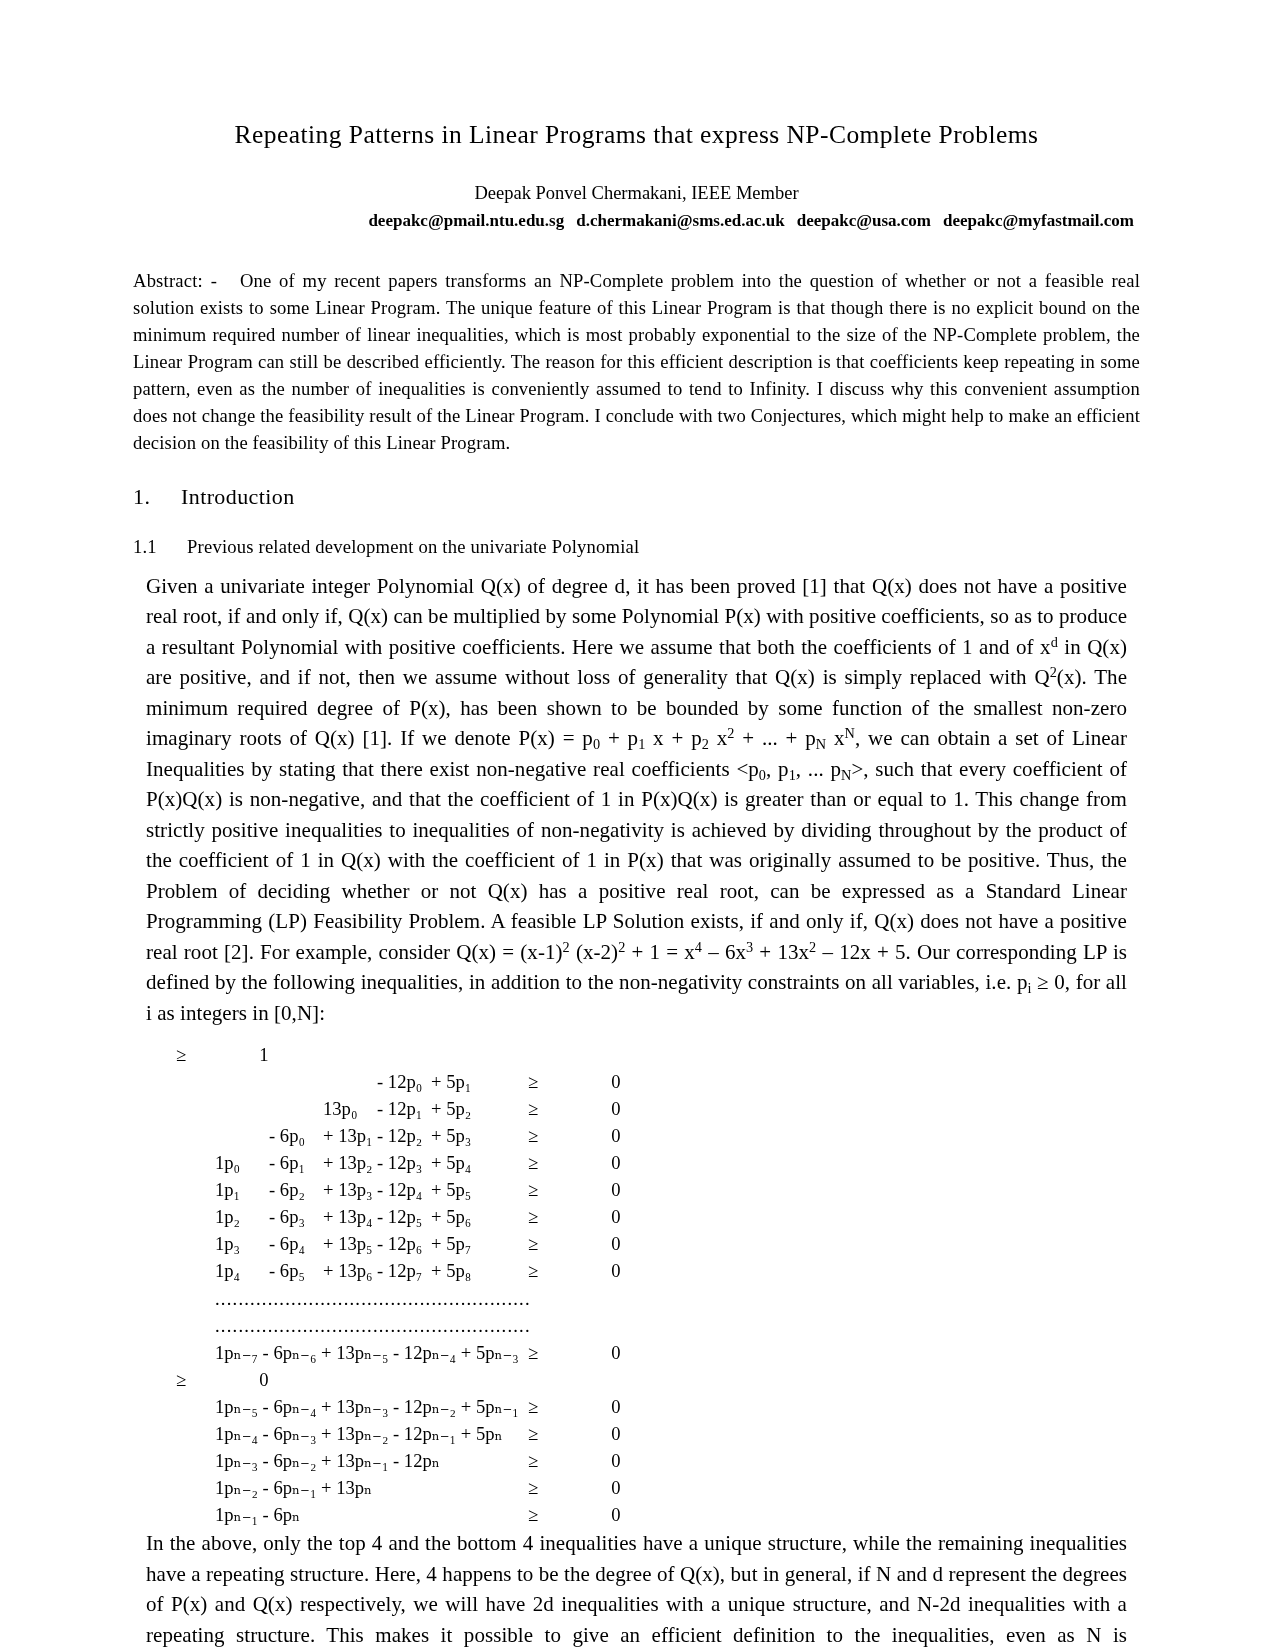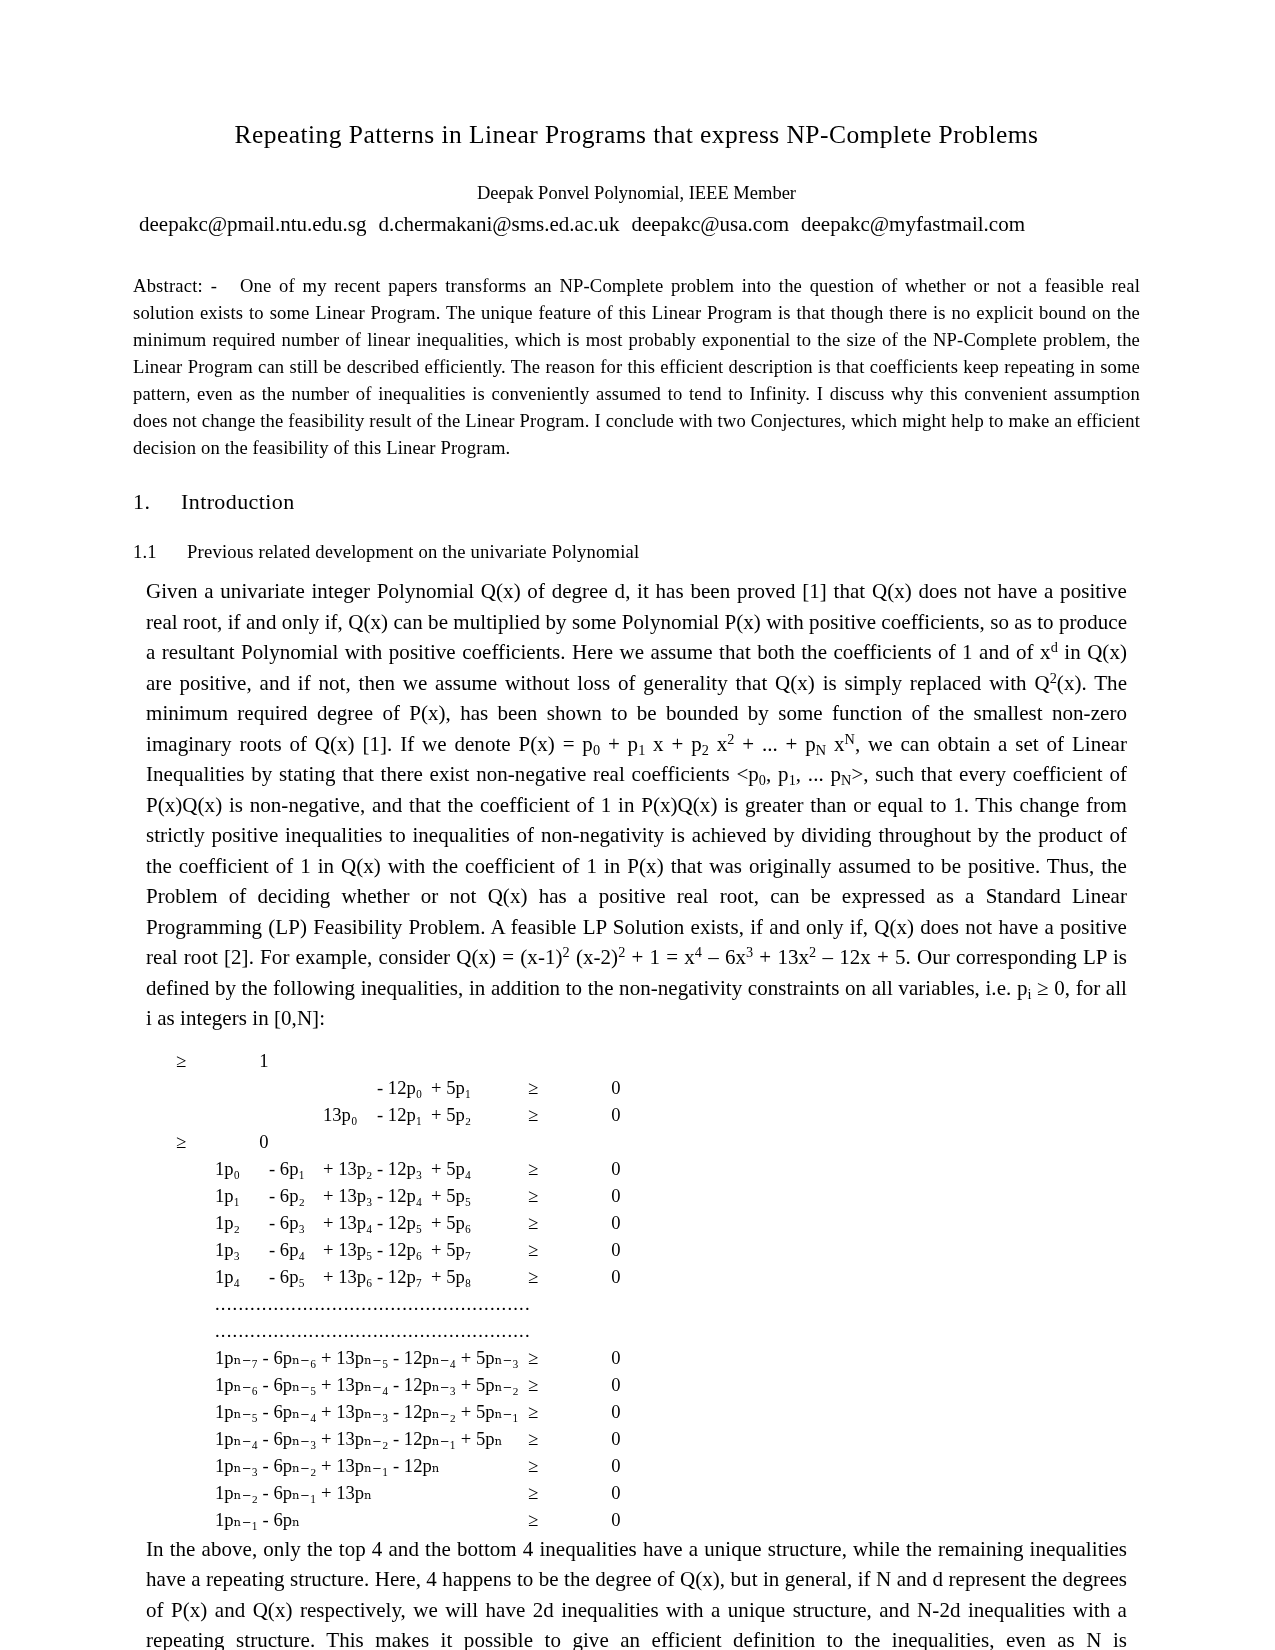--- a/index.html
+++ b/index.html
@@ -29,24 +29,25 @@
     font-weight: normal;
     line-height: 1.2;
   }
   .author {
     text-align: center;
     font-size: 18.5px;
     margin: 0 0 4px 0;
     line-height: 1.35;
   }
   .emails {
-    text-align: left;
-    font-size: 21px;
+    text-align: right;
+    font-size: 17px;
     margin: 0 0 34px 0;
     line-height: 1.35;
+    font-weight: bold;
   }
   .emails span { margin: 0 6px; }
   .abstract {
     font-size: 18.6px;
     text-align: justify;
     line-height: 1.455;
     margin: 0 0 28px 0;
     letter-spacing: 0.15px;
   }
   .abstract .lead { letter-spacing: 0.2px; }
@@ -118,48 +119,48 @@
     letter-spacing: 1.2px;
   }
 </style>
 </head>
 <body>
 
 <div class="page">
 
   <h1 class="doc-title">Repeating Patterns in Linear Programs that express NP-Complete Problems</h1>
 
-  <div class="author">Deepak Ponvel Polynomial, IEEE Member</div>
+  <div class="author">Deepak Ponvel Chermakani, IEEE Member</div>
 
   <div class="emails">
     <span>deepakc@pmail.ntu.edu.sg</span><span>d.chermakani@sms.ed.ac.uk</span><span>deepakc@usa.com</span><span>deepakc@myfastmail.com</span>
   </div>
 
   <p class="abstract"><span class="lead">Abstract: -</span>&nbsp; &nbsp;<span>One of my recent papers transforms an NP-Complete problem into the question of whether or not a feasible real solution exists to some Linear Program. The unique feature of this Linear Program is that though there is no explicit bound on the minimum required number of linear inequalities, which is most probably exponential to the size of the NP-Complete problem, the Linear Program can still be described efficiently. The reason for this efficient description is that coefficients keep repeating in some pattern, even as the number of inequalities is conveniently assumed to tend to Infinity. I discuss why this convenient assumption does not change the feasibility result of the Linear Program. I conclude with two Conjectures, which might help to make an efficient decision on the feasibility of this Linear Program.</span></p>
 
   <h2 class="section"><span class="num">1.</span><span>Introduction</span></h2>
 
   <h3 class="subsection"><span class="num">1.1</span><span>Previous related development on the univariate Polynomial</span></h3>
 
   <p class="body-text"><span>Given a univariate integer Polynomial Q(x) of degree d, it has been proved [1] that Q(x) does not have a positive real root, if and only if, Q(x) can be multiplied by some Polynomial P(x) with positive coefficients, so as to produce a resultant Polynomial with positive coefficients. Here we assume that both the coefficients of 1 and of x</span><sup>d</sup><span> in Q(x) are positive, and if not, then we assume without loss of generality that Q(x) is simply replaced with Q</span><sup>2</sup><span>(x). The minimum required degree of P(x), has been shown to be bounded by some function of the smallest non-zero imaginary roots of Q(x) [1]. If we denote P(x) = p</span><sub>0</sub><span> + p</span><sub>1</sub><span> x + p</span><sub>2</sub><span> x</span><sup>2</sup><span> + ... + p</span><sub>N</sub><span> x</span><sup>N</sup><span>, we can obtain a set of Linear Inequalities by stating that there exist non-negative real coefficients &lt;p</span><sub>0</sub><span>, p</span><sub>1</sub><span>, ... p</span><sub>N</sub><span>&gt;, such that every coefficient of P(x)Q(x) is non-negative, and that the coefficient of 1 in P(x)Q(x) is greater than or equal to 1. This change from strictly positive inequalities to inequalities of non-negativity is achieved by dividing throughout by the product of the coefficient of 1 in Q(x) with the coefficient of 1 in P(x) that was originally assumed to be positive. Thus, the Problem of deciding whether or not Q(x) has a positive real root, can be expressed as a Standard Linear Programming (LP) Feasibility Problem. A feasible LP Solution exists, if and only if, Q(x) does not have a positive real root [2]. For example, consider Q(x) = (x-1)</span><sup>2</sup><span> (x-2)</span><sup>2</sup><span> + 1 = x</span><sup>4</sup><span> – 6x</span><sup>3</sup><span> + 13x</span><sup>2</sup><span> – 12x + 5. Our corresponding LP is defined by the following inequalities, in addition to the non-negativity constraints on all variables, i.e. p</span><sub>i</sub><span> ≥ 0, for all i as integers in [0,N]:</span></p>
 
   <div class="ineq-block" id="ineq-block">
       <div class="ineq-row"><div class="rel">≥</div><div class="rhs">1</div></div>
       <div class="ineq-row"><div class="lhs"><span class="term"></span><span class="term"></span><span class="term"></span><span class="term">- 12p₀</span><span class="term">+ 5p₁</span></div><div class="rel">≥</div><div class="rhs">0</div></div>
       <div class="ineq-row"><div class="lhs"><span class="term"></span><span class="term"></span><span class="term">13p₀</span><span class="term">- 12p₁</span><span class="term">+ 5p₂</span></div><div class="rel">≥</div><div class="rhs">0</div></div>
-      <div class="ineq-row"><div class="rel">≥</div><div class="rhs">0</div></div>
+      <div class="ineq-row"><div class="lhs"><span class="term"></span><span class="term">- 6p₀</span><span class="term">+ 13p₁</span><span class="term">- 12p₂</span><span class="term">+ 5p₃</span></div><div class="rel">≥</div><div class="rhs">0</div></div>
       <div class="ineq-row"><div class="lhs"><span class="term">1p₀</span><span class="term">- 6p₁</span><span class="term">+ 13p₂</span><span class="term">- 12p₃</span><span class="term">+ 5p₄</span></div><div class="rel">≥</div><div class="rhs">0</div></div>
       <div class="ineq-row"><div class="lhs"><span class="term">1p₁</span><span class="term">- 6p₂</span><span class="term">+ 13p₃</span><span class="term">- 12p₄</span><span class="term">+ 5p₅</span></div><div class="rel">≥</div><div class="rhs">0</div></div>
       <div class="ineq-row"><div class="lhs"><span class="term">1p₂</span><span class="term">- 6p₃</span><span class="term">+ 13p₄</span><span class="term">- 12p₅</span><span class="term">+ 5p₆</span></div><div class="rel">≥</div><div class="rhs">0</div></div>
       <div class="ineq-row"><div class="lhs"><span class="term">1p₃</span><span class="term">- 6p₄</span><span class="term">+ 13p₅</span><span class="term">- 12p₆</span><span class="term">+ 5p₇</span></div><div class="rel">≥</div><div class="rhs">0</div></div>
       <div class="ineq-row"><div class="lhs"><span class="term">1p₄</span><span class="term">- 6p₅</span><span class="term">+ 13p₆</span><span class="term">- 12p₇</span><span class="term">+ 5p₈</span></div><div class="rel">≥</div><div class="rhs">0</div></div>
       <div class="dots-row">......................................................</div>
       <div class="dots-row">......................................................</div>
       <div class="ineq-row wide"><div class="lhs">1pₙ₋₇ - 6pₙ₋₆ + 13pₙ₋₅ - 12pₙ₋₄ + 5pₙ₋₃</div><div class="rel">≥</div><div class="rhs">0</div></div>
-      <div class="ineq-row wide"><div class="lhs">1pₙ₋₆ - 6pₙ₋₅ + 13pₙ₋₄ - 12pₙ₋₃ + 5pₙ₋₂</div><div class="rel">≥</div><div class="rhs">0</div></div>
+      <div class="ineq-row wide"><div class="rel">≥</div><div class="rhs">0</div></div>
       <div class="ineq-row wide"><div class="lhs">1pₙ₋₅ - 6pₙ₋₄ + 13pₙ₋₃ - 12pₙ₋₂ + 5pₙ₋₁</div><div class="rel">≥</div><div class="rhs">0</div></div>
       <div class="ineq-row wide"><div class="lhs">1pₙ₋₄ - 6pₙ₋₃ + 13pₙ₋₂ - 12pₙ₋₁ + 5pₙ</div><div class="rel">≥</div><div class="rhs">0</div></div>
       <div class="ineq-row wide"><div class="lhs">1pₙ₋₃ - 6pₙ₋₂ + 13pₙ₋₁ - 12pₙ</div><div class="rel">≥</div><div class="rhs">0</div></div>
       <div class="ineq-row wide"><div class="lhs">1pₙ₋₂ - 6pₙ₋₁ + 13pₙ</div><div class="rel">≥</div><div class="rhs">0</div></div>
       <div class="ineq-row wide"><div class="lhs">1pₙ₋₁ - 6pₙ</div><div class="rel">≥</div><div class="rhs">0</div></div>
     </div>
 
   <p class="body-text tail">In the above, only the top 4 and the bottom 4 inequalities have a unique structure, while the remaining inequalities have a repeating structure. Here, 4 happens to be the degree of Q(x), but in general, if N and d represent the degrees of P(x) and Q(x) respectively, we will have 2d inequalities with a unique structure, and N-2d inequalities with a repeating structure. This makes it possible to give an efficient definition to the inequalities, even as N is conveniently assumed to tend to infinity. Setting N to tend to a number larger than required, does not cause any harm because, if Q(x) does not have a positive real root and if r denotes the minimum required degree of P(x) such that P(x)Q(x) has non-negative coefficients, then an LP Solver</p>
 
 </div>

